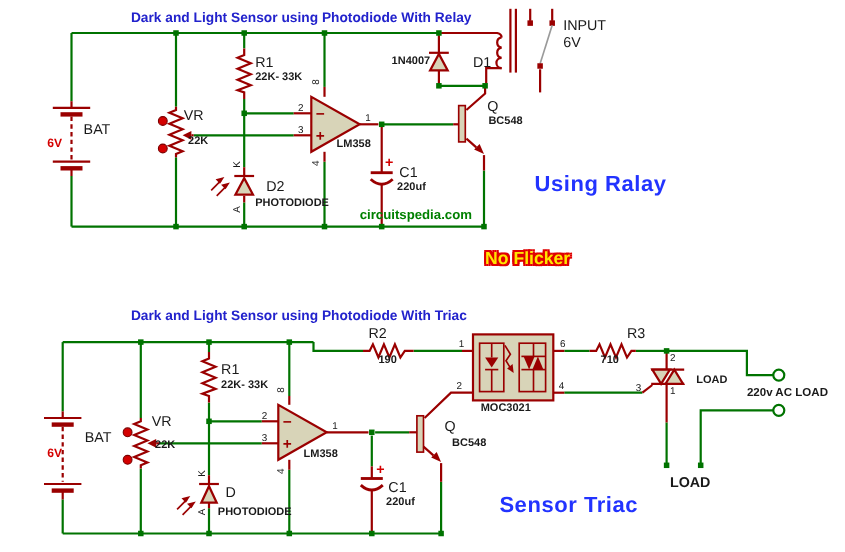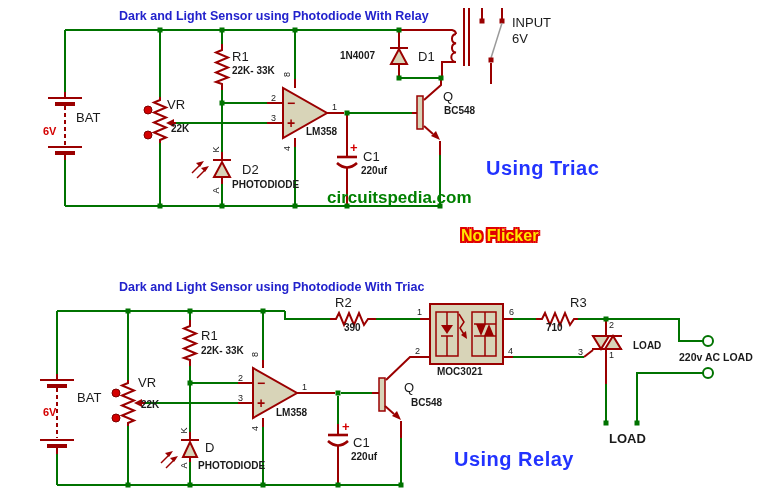--- a/index.html
+++ b/index.html
@@ -24,26 +24,26 @@
   .lbl{position:absolute;line-height:1;white-space:nowrap;color:var(--text-dark,#1a1a1a);}
   .ref{font-size:13px;}
   .val{font-size:10px;font-weight:bold;}
   .pin{font-size:9px;}
   .rot{font-size:9px;transform:rotate(-90deg);transform-origin:center;}
   .opsign{font-size:14px;font-weight:bold;color:var(--component,#9a0000);}
   .plus{font-size:13px;font-weight:bold;color:var(--accent,#d40000);}
   .redval{color:var(--accent,#d40000);font-size:11px;font-weight:bold;}
   .title{font-size:12.5px;font-weight:bold;color:var(--title-blue,#2222cc);}
   .bigcap{font-size:20px;font-weight:bold;color:var(--caption-blue,#2233ff);letter-spacing:.5px;}
-  .brand{font-size:17px;font-weight:bold;color:var(--brand-green,#008000);}
+  .brand{font-size:12px;font-weight:bold;color:var(--brand-green,#008000);}
   .flicker{font-size:16px;font-weight:bold;color:var(--note-yellow,#ffe600);
     text-shadow:-2px -2px 0 var(--note-outline,#e00000),2px -2px 0 var(--note-outline,#e00000),
     -2px 2px 0 var(--note-outline,#e00000),2px 2px 0 var(--note-outline,#e00000),
     -2px 0 0 var(--note-outline,#e00000),2px 0 0 var(--note-outline,#e00000),
-    0 -2px 0 var(--note-outline,#e00000),0 2px 0 var(--note-outline,#e00000);margin-left:20px;}
+    0 -2px 0 var(--note-outline,#e00000),0 2px 0 var(--note-outline,#e00000);}
 </style>
 </head>
 <body>
 
 <div class="canvas">
 
   <svg class="schem" width="768" height="502" viewBox="0 0 768 502">
 
     <g>
 
@@ -329,27 +329,27 @@
     <span class="lbl opsign" style="left:287px;top:96px">−</span>
     <span class="lbl opsign" style="left:287px;top:116px">+</span>
     <span class="lbl val" style="left:306px;top:127px">LM358</span>
     <span class="lbl ref" style="left:242px;top:163px">D2</span>
     <span class="lbl val" style="left:232px;top:180px">PHOTODIODE</span>
     <span class="lbl rot" style="left:213px;top:145px">K</span>
     <span class="lbl rot" style="left:213px;top:186px">A</span>
     <span class="lbl plus" style="left:350px;top:141px">+</span>
     <span class="lbl ref" style="left:363px;top:150px">C1</span>
     <span class="lbl val" style="left:361px;top:166px">220uf</span>
-    <span class="lbl val" style="left:340px;top:51px">1N4007</span>
-    <span class="lbl ref" style="left:418px;top:50px">D1</span>
+    <span class="lbl val" style="left:356px;top:51px">1N4007</span>
+    <span class="lbl ref" style="left:430px;top:50px">D1</span>
     <span class="lbl ref" style="left:443px;top:90px">Q</span>
     <span class="lbl val" style="left:444px;top:106px">BC548</span>
     <span class="lbl ref" style="left:512px;top:16px">INPUT</span>
     <span class="lbl ref" style="left:512px;top:32px">6V</span>
-    <span class="lbl bigcap" style="left:486px;top:158px">Using Triac</span>
+    <span class="lbl bigcap" style="left:486px;top:158px">Using Ralay</span>
     <span class="lbl brand" style="left:327px;top:189px">circuitspedia.com</span>
     <span class="lbl flicker" style="left:441px;top:228px">No Flicker</span>
   </div>
 
   <div>
     <span class="lbl title" style="left:119px;top:281px">Dark and Light Sensor using Photodiode With Triac</span>
     <span class="lbl ref" style="left:77px;top:391px">BAT</span>
     <span class="lbl redval" style="left:43px;top:407px">6V</span>
     <span class="lbl ref" style="left:138px;top:376px">VR</span>
     <span class="lbl val" style="left:141px;top:400px">22K</span>
@@ -366,30 +366,30 @@
     <span class="lbl ref" style="left:205px;top:441px">D</span>
     <span class="lbl val" style="left:198px;top:461px">PHOTODIODE</span>
     <span class="lbl rot" style="left:181px;top:426px">K</span>
     <span class="lbl rot" style="left:181px;top:461px">A</span>
     <span class="lbl plus" style="left:342px;top:420px">+</span>
     <span class="lbl ref" style="left:353px;top:436px">C1</span>
     <span class="lbl val" style="left:351px;top:452px">220uf</span>
     <span class="lbl ref" style="left:404px;top:381px">Q</span>
     <span class="lbl val" style="left:411px;top:398px">BC548</span>
     <span class="lbl ref" style="left:335px;top:296px">R2</span>
-    <span class="lbl val" style="left:344px;top:323px">390</span>
+    <span class="lbl val" style="left:344px;top:323px">190</span>
     <span class="lbl ref" style="left:570px;top:296px">R3</span>
     <span class="lbl val" style="left:546px;top:323px">710</span>
     <span class="lbl pin" style="left:417px;top:308px">1</span>
     <span class="lbl pin" style="left:415px;top:347px">2</span>
     <span class="lbl pin" style="left:509px;top:308px">6</span>
     <span class="lbl pin" style="left:508px;top:347px">4</span>
     <span class="lbl val" style="left:437px;top:367px">MOC3021</span>
     <span class="lbl pin" style="left:578px;top:348px">3</span>
     <span class="lbl pin" style="left:609px;top:321px">2</span>
     <span class="lbl pin" style="left:609px;top:351px">1</span>
     <span class="lbl val" style="left:633px;top:341px">LOAD</span>
     <span class="lbl val" style="left:679px;top:352px;font-size:10.5px">220v AC LOAD</span>
     <span class="lbl val" style="left:609px;top:432px;font-size:13px">LOAD</span>
-    <span class="lbl bigcap" style="left:454px;top:449px">Using Relay</span>
+    <span class="lbl bigcap" style="left:454px;top:449px">Sensor Triac</span>
   </div>
 
 </div>
 
 </body></html>

